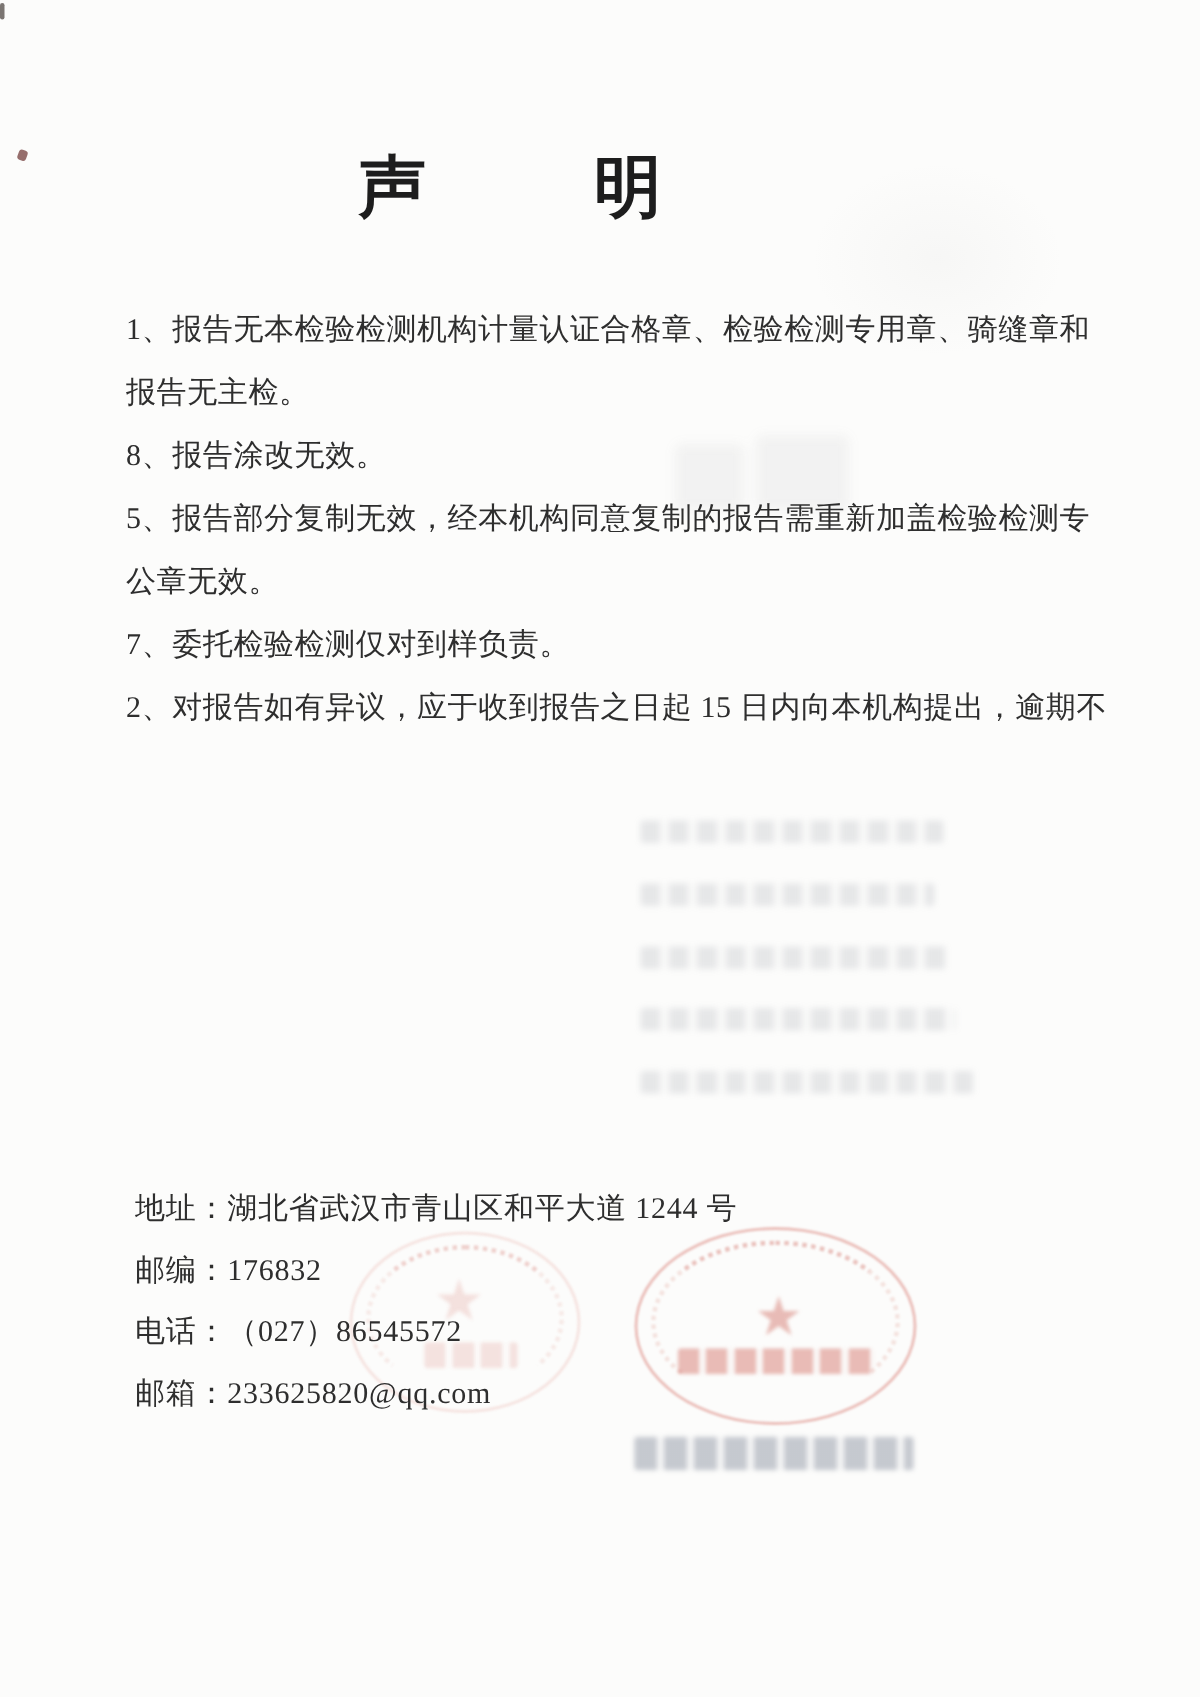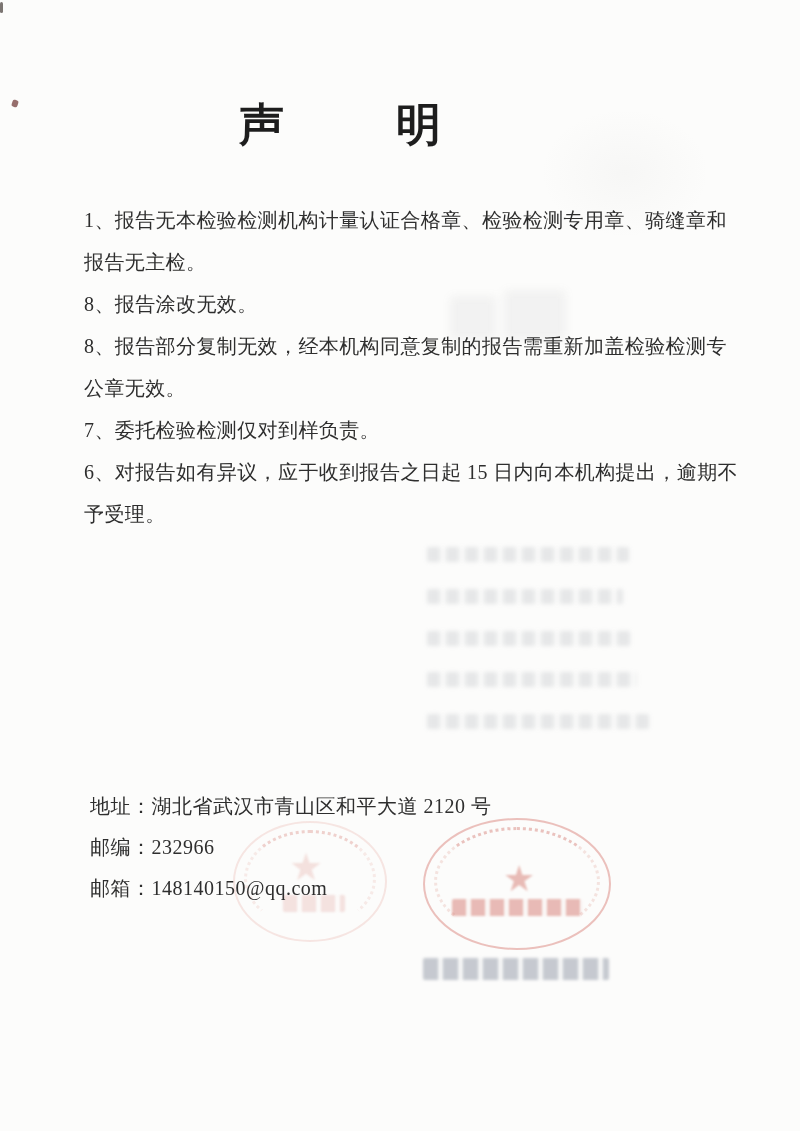--- a/index.html
+++ b/index.html
@@ -160,26 +160,26 @@
 
   <div class="artifact ghost-bar"></div>
 
   <span class="title-char c1">声</span>
   <span class="title-char c2">明</span>
 
   <div class="declaration">
     <div class="decl-line">1、报告无本检验检测机构计量认证合格章、检验检测专用章、骑缝章和</div>
     <div class="decl-line">报告无主检。</div>
     <div class="decl-line">8、报告涂改无效。</div>
-    <div class="decl-line">8、报告部分复制无效，经本机构同意复制的报告需重新加盖检验检测专</div>
+    <div class="decl-line">5、报告部分复制无效，经本机构同意复制的报告需重新加盖检验检测专</div>
     <div class="decl-line">公章无效。</div>
     <div class="decl-line">7、委托检验检测仅对到样负责。</div>
-    <div class="decl-line">6、对报告如有异议，应于收到报告之日起 15 日内向本机构提出，逾期不</div>
-    <div class="decl-line">予受理。</div>
+    <div class="decl-line">2、对报告如有异议，应于收到报告之日起 15 日内向本机构提出，逾期不</div>
   </div>
 
   <div class="contact">
-    <div class="contact-line">地址：湖北省武汉市青山区和平大道 2120 号</div>
-    <div class="contact-line">邮编：232966</div>
-    <div class="contact-line">邮箱：148140150@qq.com</div>
+    <div class="contact-line">地址：湖北省武汉市青山区和平大道 1244 号</div>
+    <div class="contact-line">邮编：176832</div>
+    <div class="contact-line">电话：（027）86545572</div>
+    <div class="contact-line">邮箱：233625820@qq.com</div>
   </div>
 
 </div>
 
 </body></html>

